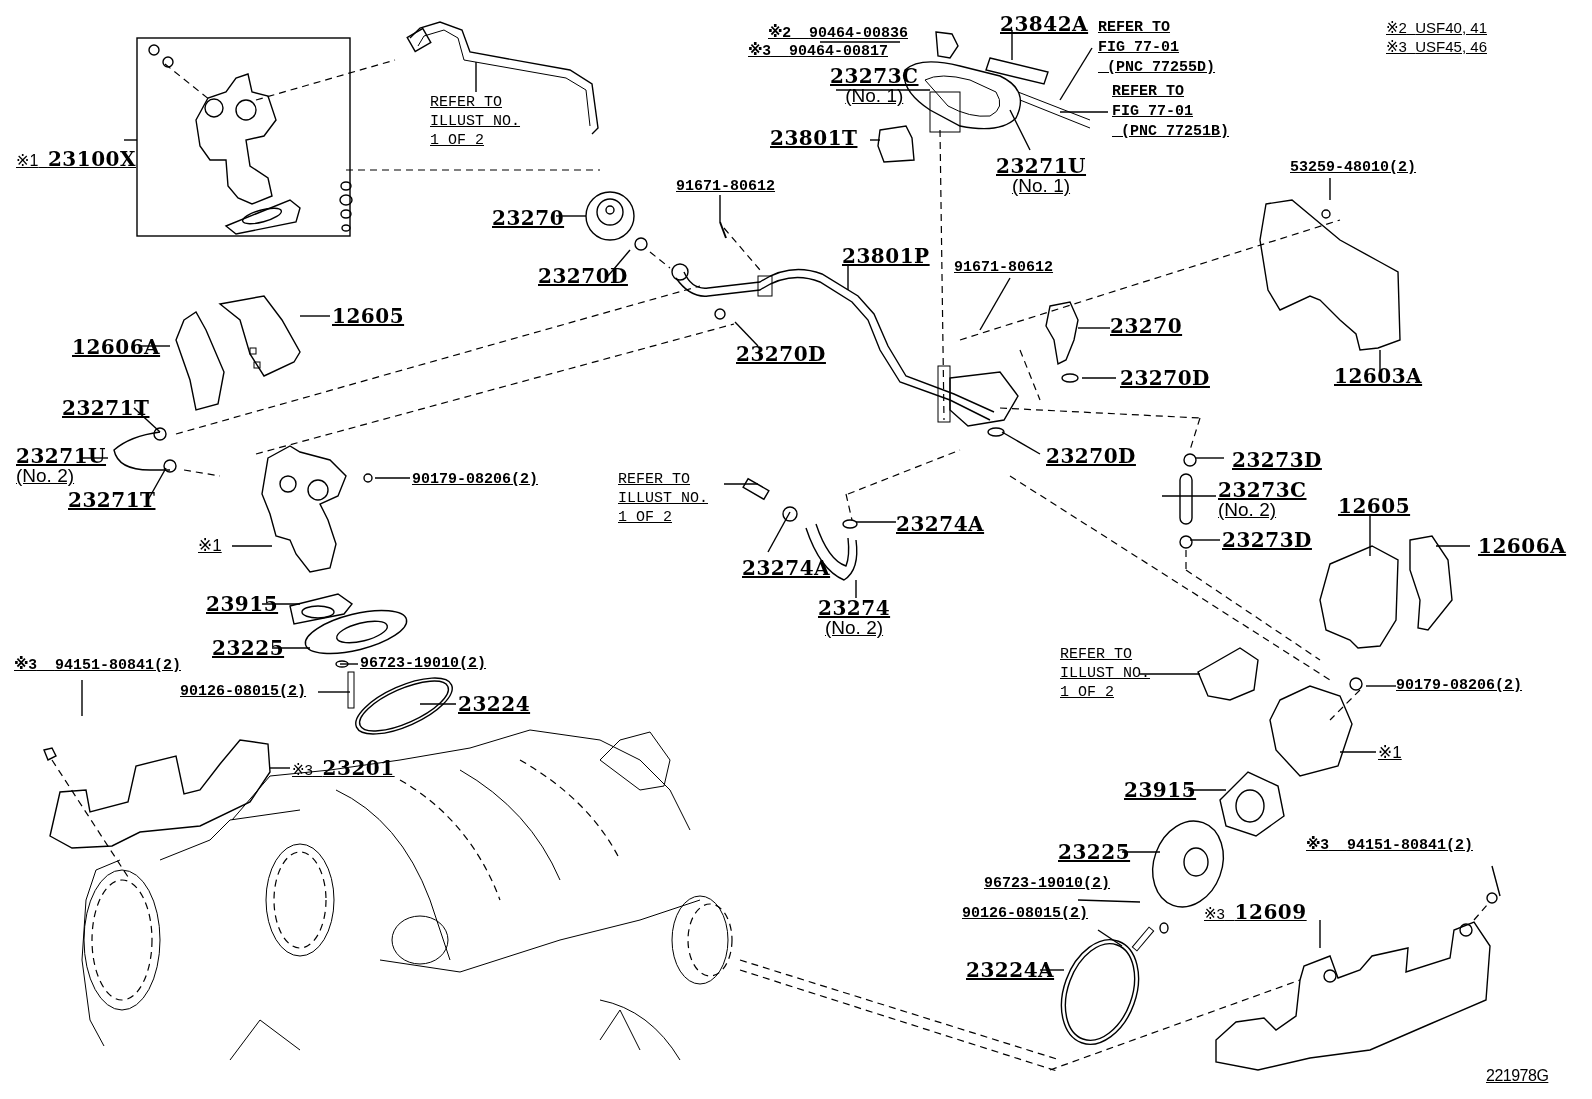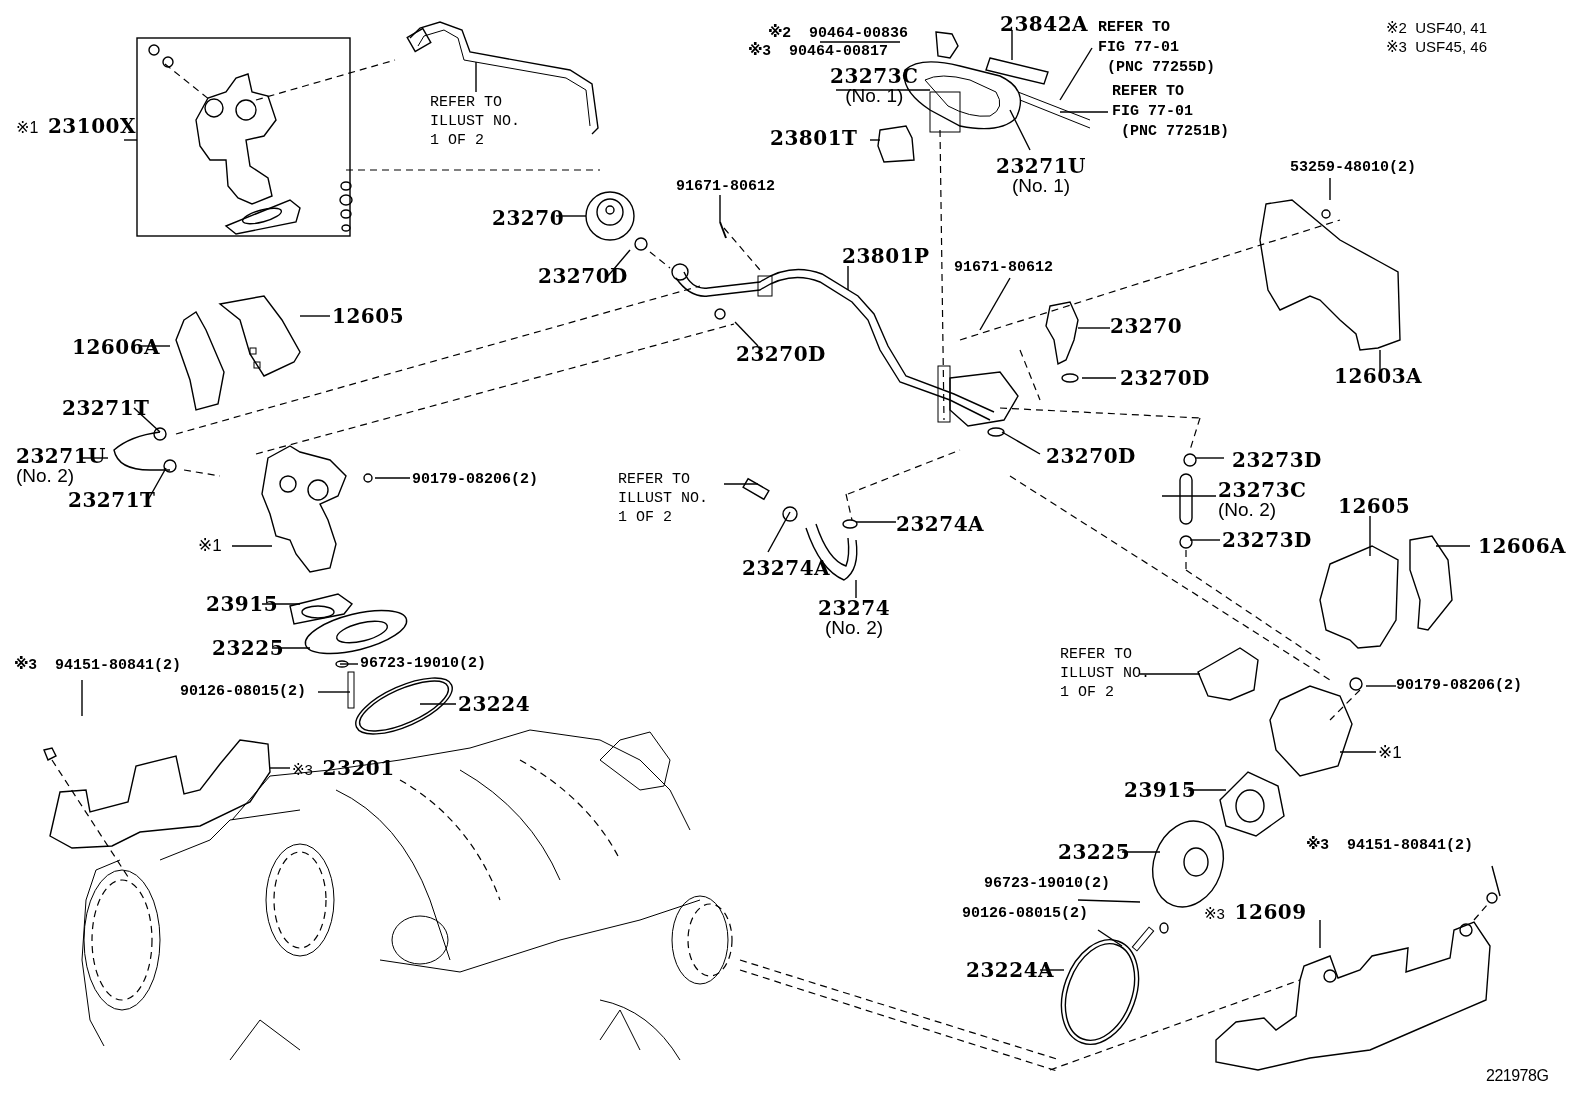--- a/index.html
+++ b/index.html
@@ -1,18 +1,18 @@
 <!DOCTYPE html>
 <html><head>
 <meta charset="utf-8">
 <style>
   html,body{margin:0;padding:0;background:#fff;}
   body{width:1592px;height:1099px;position:relative;overflow:hidden;font-family:"DejaVu Sans Mono","Liberation Mono",monospace;color:#000;}
   #art{position:absolute;left:0;top:0;width:1592px;height:1099px;}
-  .lbl{position:absolute;white-space:nowrap;line-height:1;}
+  .lbl{position:absolute;white-space:nowrap;line-height:1;text-decoration:underline;}
   .pnb{font-family:"DejaVu Serif","Liberation Serif",serif;font-weight:bold;font-size:20px;letter-spacing:0.5px;}
   .sm{font-family:"Liberation Mono","DejaVu Sans Mono",monospace;font-weight:bold;font-size:15px;}
   .note{font-family:"Liberation Sans","DejaVu Sans",sans-serif;font-size:15px;}
   .ref{font-family:"Liberation Mono","DejaVu Sans Mono",monospace;font-size:15px;line-height:19px;white-space:pre;}
   .refb{font-family:"Liberation Mono","DejaVu Sans Mono",monospace;font-weight:bold;font-size:15px;line-height:20px;white-space:pre;}
   .sub{font-family:"Liberation Sans","DejaVu Sans",sans-serif;font-size:19px;}
   svg line, svg path, svg rect, svg ellipse, svg circle, svg polyline, svg polygon{fill:none;stroke:#000;stroke-width:1.4;}
   svg .dash{stroke-dasharray:7 5;stroke-width:1.2;}
   svg .thin{stroke-width:1;}
   svg .thick{stroke-width:2;}
@@ -257,21 +257,21 @@
   </g>
 </svg>
 
 <div class="lbl note" style="left:1386px;top:20px;">
   <span>※2</span>&nbsp;&nbsp;<span>USF40, 41</span>
 </div>
 <div class="lbl note" style="left:1386px;top:39px;">
   <span>※3</span>&nbsp;&nbsp;<span>USF45, 46</span>
 </div>
 
-<div class="lbl" style="left:16px;top:116px;">
+<div class="lbl" style="left:16px;top:149px;">
   <span class="note" style="font-size:16px;">※1</span>
   <span class="pnb">23100X</span>
 </div>
 
 <div class="lbl ref" style="left:430px;top:93px;">REFER TO
 ILLUST NO.
 1 OF 2</div>
 
 <div class="lbl sm" style="left:768px;top:24px;">
   <span class="note">※2</span>&nbsp;&nbsp;<span>90464-00836</span>

